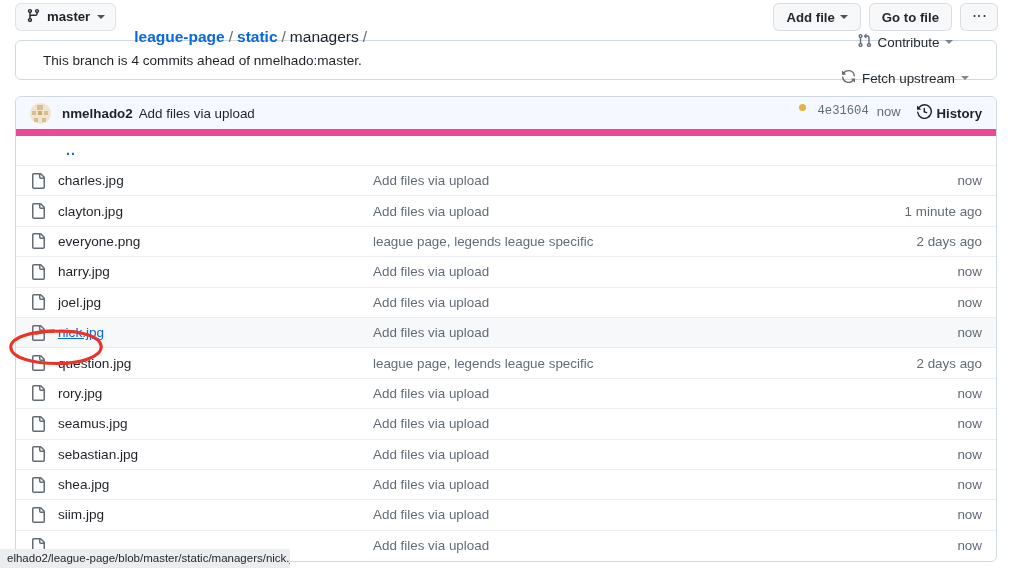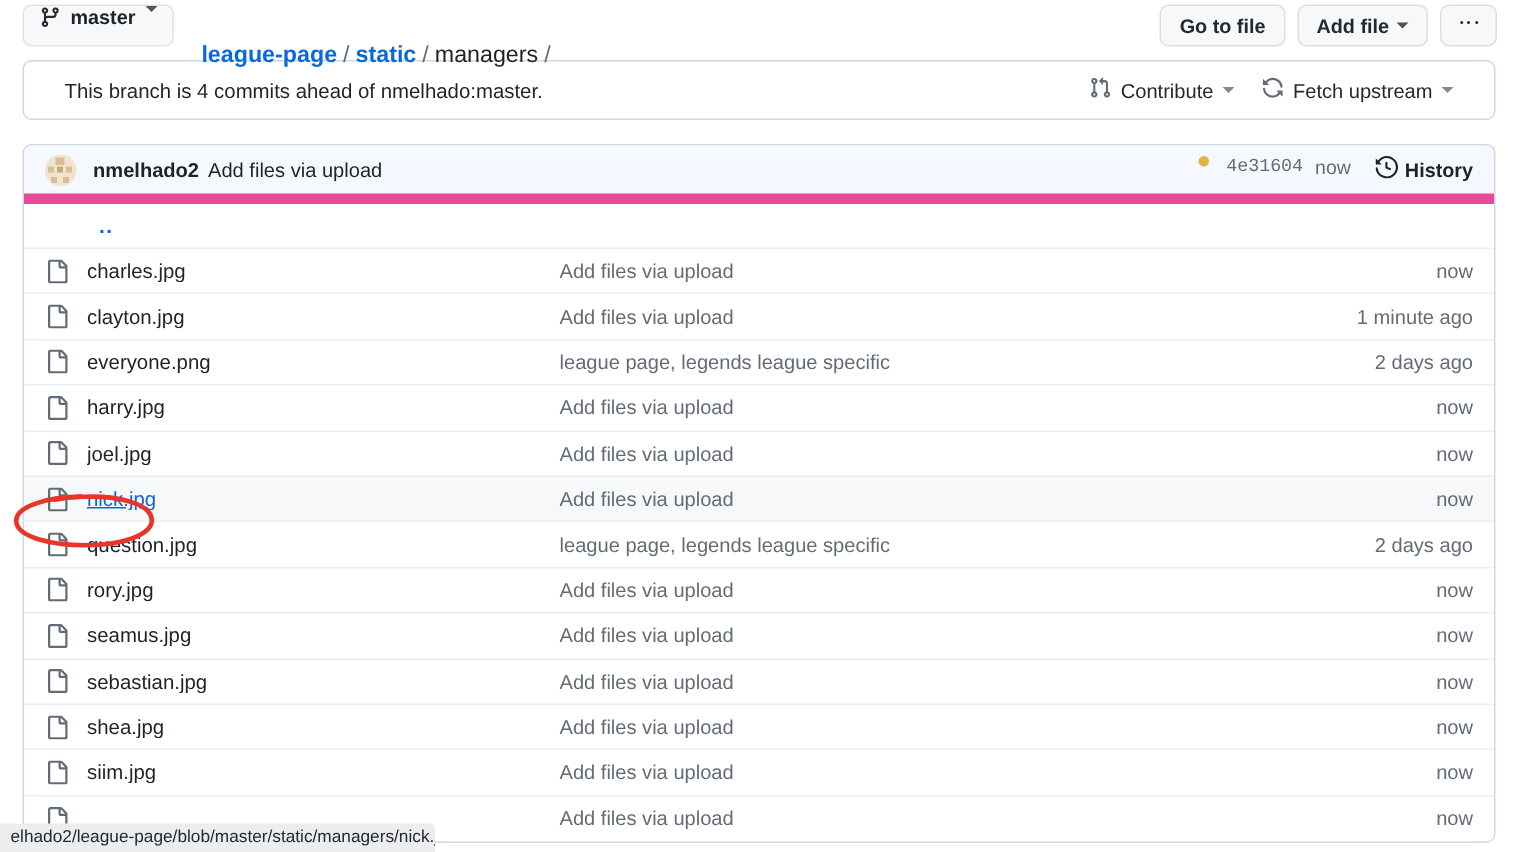--- a/index.html
+++ b/index.html
@@ -15,21 +15,21 @@
   body { position: relative; color: #1f2328; font-size: 14px; }
 
   
   .topbar {
     height: 33px;
     display: flex; align-items: center;
     padding: 0 15px;
     position: relative;
   }
   .branch-btn {
-    display: inline-flex; align-items: flex-start; gap: 6px;
+    display: inline-flex; align-items: center; gap: 6px;
     height: 28px; padding: 0 10px;
     background: #f6f8fa;
     border: 1px solid rgba(31,35,40,0.10);
     border-radius: 6px;
     font-size: 13.2px; font-weight: 600; color: #1f2328;
     cursor: pointer;
     white-space: nowrap;
   }
   .branch-btn .caret { margin-left: 1px; }
   .caret {
@@ -70,21 +70,21 @@
     margin: 7px 15px 0 15px;
     height: 40px;
     border: 1px solid #d1d9e0;
     border-radius: 6px;
     background: #ffffff;
     display: flex; align-items: center;
     padding: 0 27px;
     font-size: 13.6px;
   }
   .notice-text { color: #1f2328; }
-  .notice-right { margin-left: auto; display: flex; align-items: center; gap: 18px; }
+  .notice-right { margin-left: auto; display: flex; align-items: center; gap: 18px; flex-direction: column; }
   .notice-link {
     display: inline-flex; align-items: center; gap: 6px;
     color: #24292f; font-size: 13.4px; font-weight: 400;
     cursor: pointer;
   }
 
   
   .filebox {
     margin: 16px 15px 0 15px;
     border: 1px solid #d1d9e0;
@@ -213,25 +213,25 @@
   <div class="breadcrumb">
     <a>league-page</a>
     <span class="sep">/</span>
     <a>static</a>
     <span class="sep">/</span>
     <span class="cur">managers</span>
     <span class="sep">/</span>
   </div>
 
   <div class="top-actions">
-    <button class="btn">Go to file</button>
     <button class="btn">
       <span>Add file</span>
       <span class="caret"></span>
     </button>
+    <button class="btn">Go to file</button>
     <button class="btn btn-dots">
       <span>
         <svg width="16" height="16" viewBox="0 0 16 16" fill="#24292f" aria-hidden="true">
           <path d="M8 9a1 1 0 1 0 0-2 1 1 0 0 0 0 2ZM3.5 9a1 1 0 1 0 0-2 1 1 0 0 0 0 2Zm10 0a1 1 0 1 0 0-2 1 1 0 0 0 0 2Z"></path>
         </svg>
       </span>
     </button>
   </div>
 </div>
 

